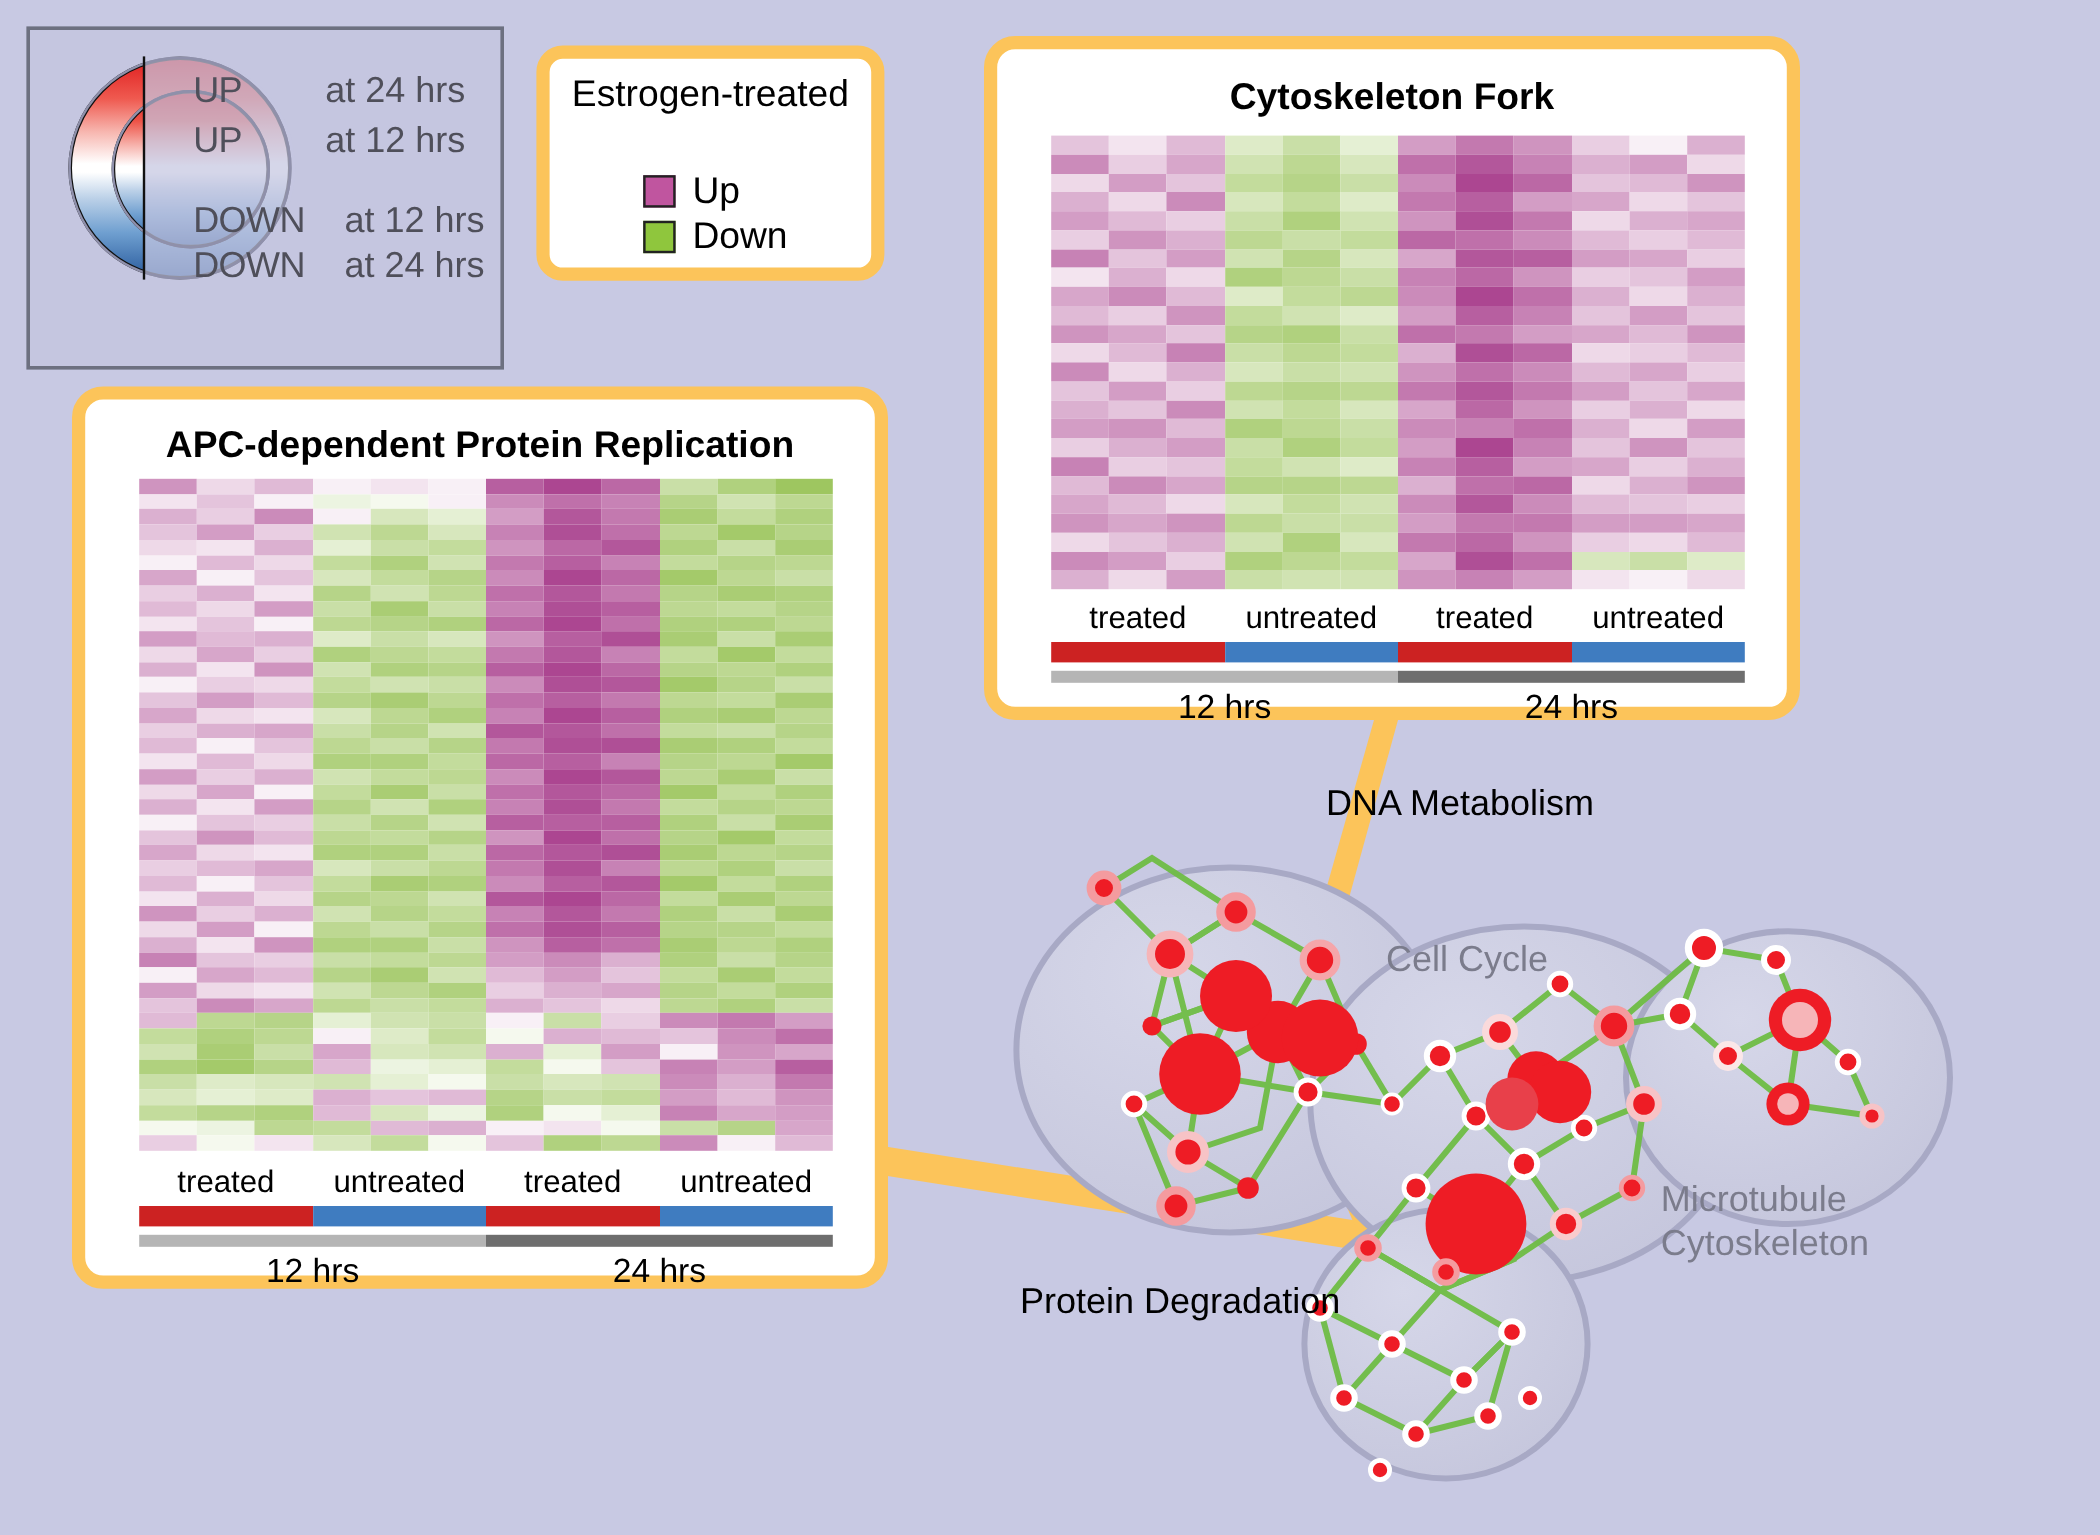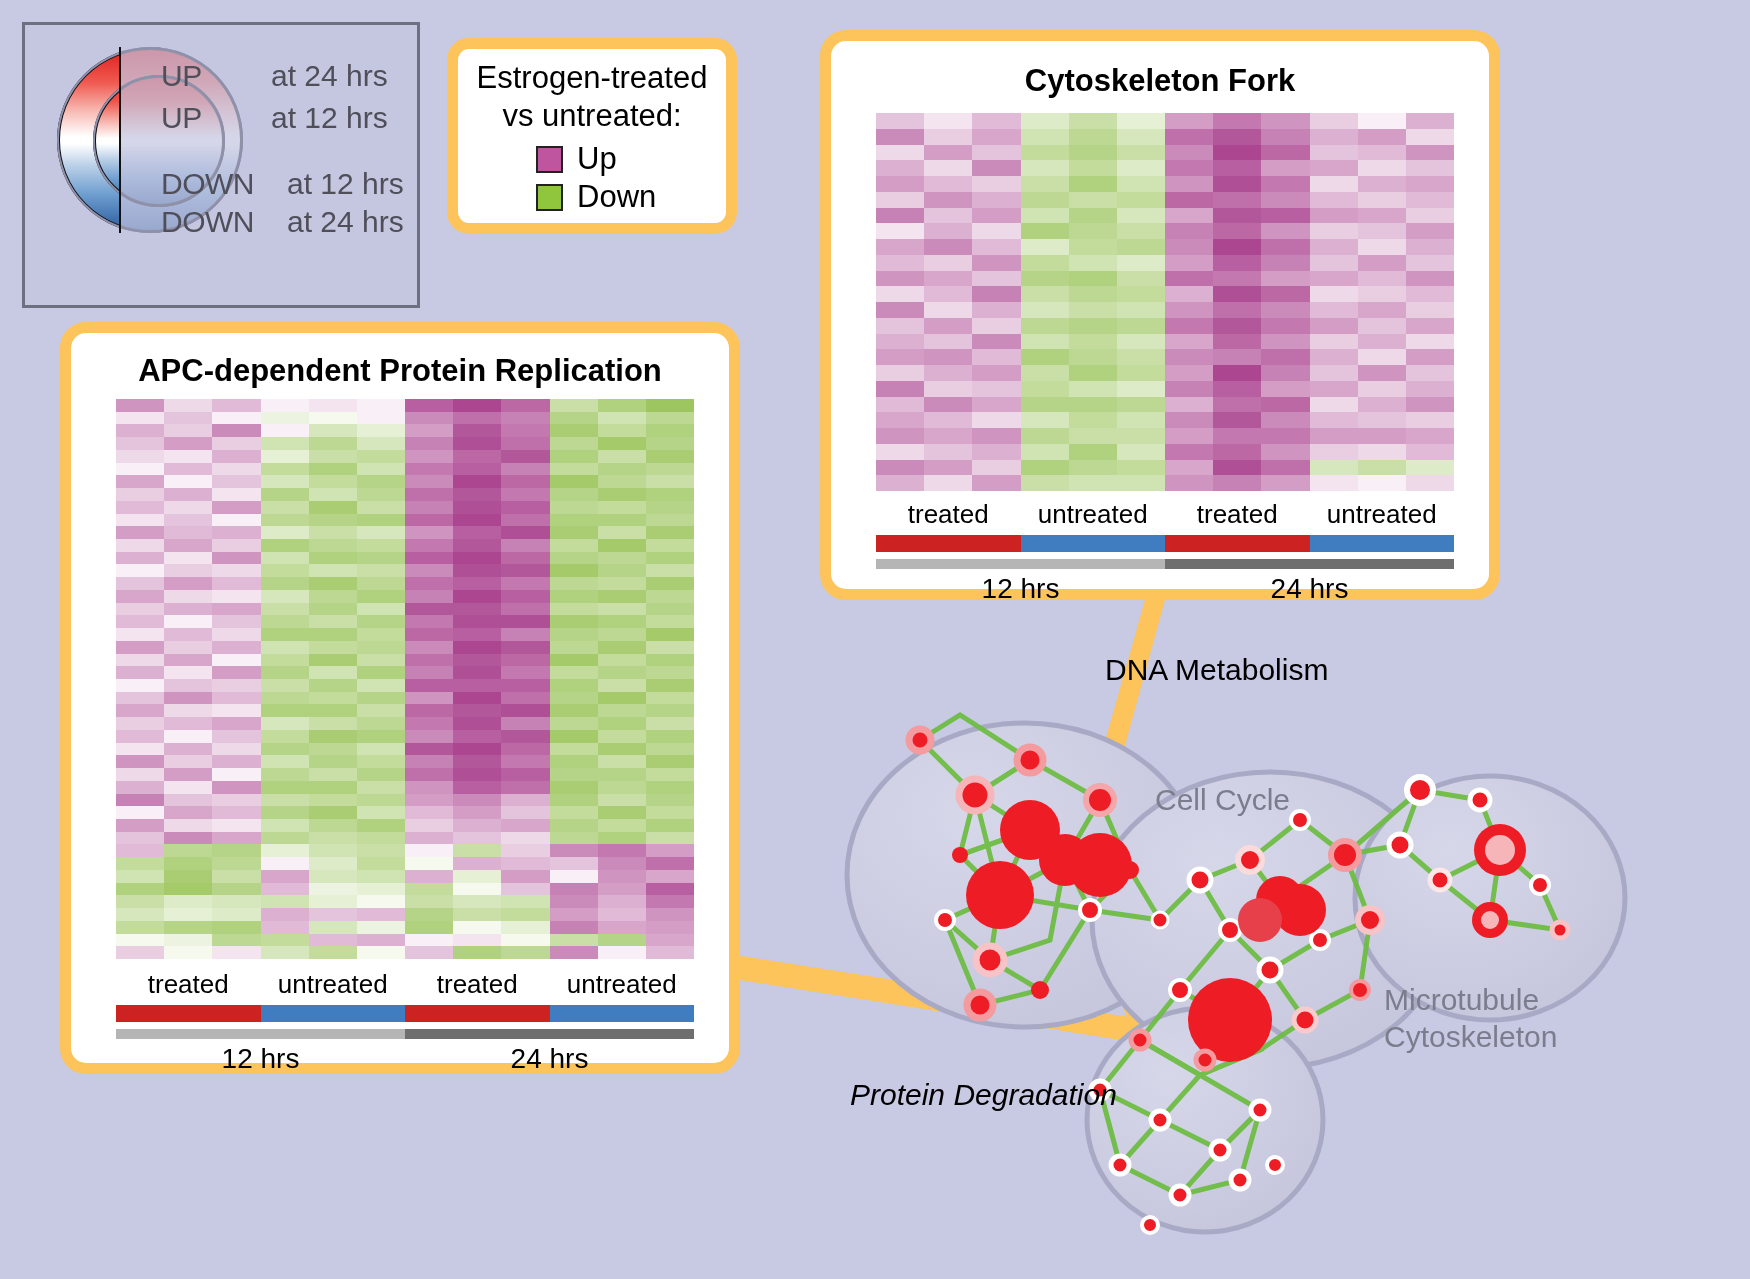--- a/index.html
+++ b/index.html
@@ -112,21 +112,20 @@
     <div class="key-label" style="left:136px;top:142px;">DOWN</div>
     <div class="key-time" style="left:262px;top:142px;">at 12 hrs</div>
     <div class="key-label" style="left:136px;top:180px;">DOWN</div>
     <div class="key-time" style="left:262px;top:180px;">at 24 hrs</div>
 
   </div>
 
   <div id="legend-box">
     <div id="legend-title">
       <div>Estrogen-treated</div>
-      <div>vs untreated:</div>
     </div>
     <div class="legend-row" style="left:78px;top:92px;">
       <span class="swatch" id="sw-up" style="background: rgb(192, 85, 159);"></span>
       <span>Up</span>
     </div>
     <div class="legend-row" style="left:78px;top:130px;">
       <span class="swatch" id="sw-down" style="background: rgb(143, 198, 61);"></span>
       <span>Down</span>
     </div>
   </div>
@@ -245,21 +244,21 @@
         <circle cx="405" cy="440" r="9" fill="#ee1c25" stroke="#f49b9f" stroke-width="5"></circle>
         <circle cx="475" cy="545" r="8" fill="#ee1c25" stroke="#ffffff" stroke-width="4"></circle>
         <circle cx="350" cy="605" r="8" fill="#ee1c25" stroke="#ffffff" stroke-width="4"></circle>
       </g>
     </svg>
 
     <div class="net-label dark" style="left:305px;top:33px;">DNA Metabolism</div>
     <div class="net-label gray" style="left:355px;top:163px;">Cell Cycle</div>
     <div class="net-label gray" style="left:584px;top:363px;">Microtubule</div>
     <div class="net-label gray" style="left:584px;top:400px;">Cytoskeleton</div>
-    <div class="net-label dark" style="left:50px;top:458px;font-style:italic;">Protein Degradation</div>
+    <div class="net-label dark" style="left:50px;top:448px;">Protein Degradation</div>
   </div>
 
   <div class="panel" id="panel-apc" style="left:60px;top:322px;width:680px;height:752px;">
     <div class="panel-title" style="top:20px;">APC-dependent Protein Replication</div>
     <div class="heat" id="heat-apc" style="left: 45px; top: 66px; width: 578px; height: 560px; grid-template-columns: repeat(12, 1fr); grid-template-rows: repeat(44, 1fr);">
         <i style="background: rgb(207, 148, 191);"></i>
         <i style="background: rgb(238, 217, 232);"></i>
         <i style="background: rgb(224, 186, 214);"></i>
         <i style="background: rgb(248, 240, 246);"></i>
         <i style="background: rgb(243, 228, 239);"></i>

